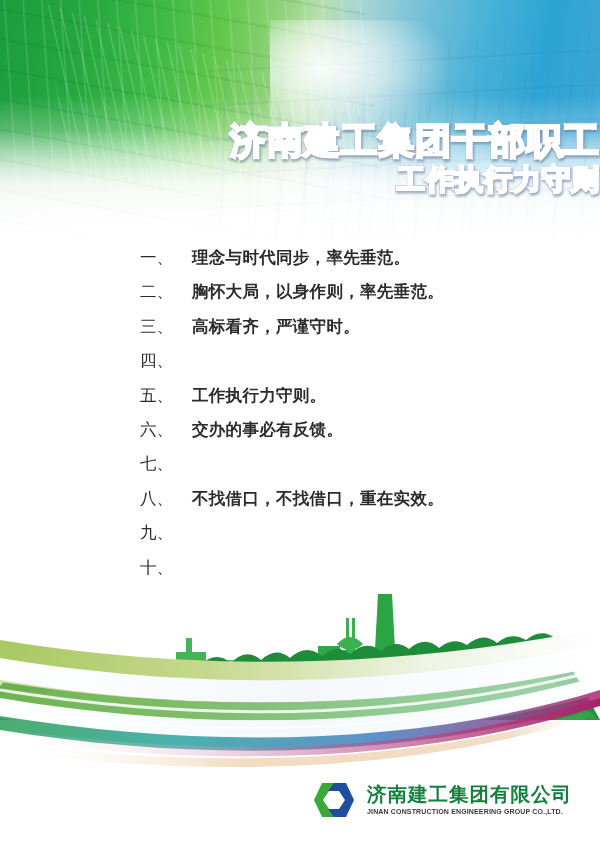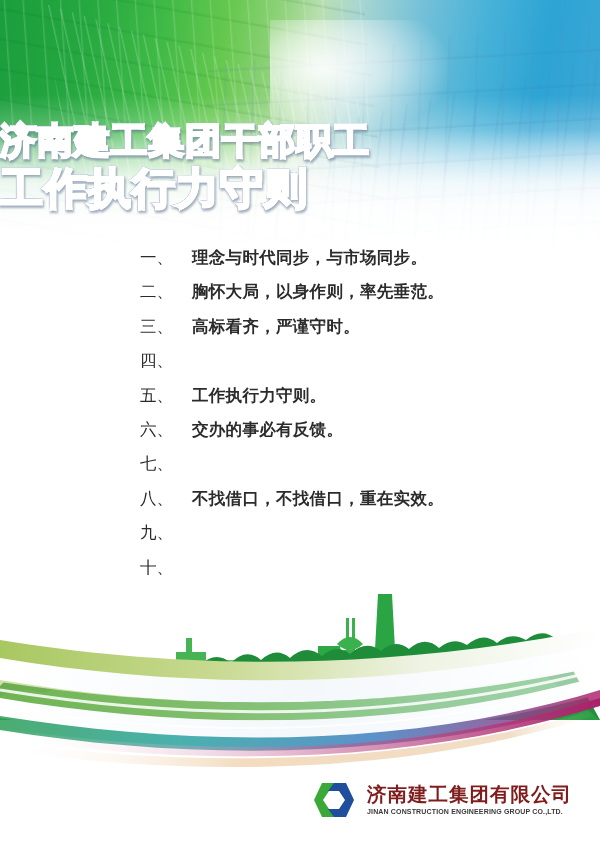--- a/index.html
+++ b/index.html
@@ -130,21 +130,21 @@
       rgba(255,255,255,0) 0%,
       rgba(255,255,255,0.75) 45%,
       rgba(255,255,255,1) 100%);
   }
 
   
   .title-block {
     position: absolute;
     left: 0; top: 122px;
     width: 600px;
-    text-align: left;
+    text-align: right;
     z-index: 5;
   }
   .title-line1, .title-line2 {
     font-family: "DejaVu Sans", "Liberation Sans", sans-serif;
     font-weight: bold;
     letter-spacing: 1px;
     line-height: 1.08;
     background-image: linear-gradient(to bottom,
       #5570c0 0%,
       #3a57ae 30%,
@@ -153,21 +153,21 @@
       #102663 100%);
     -webkit-background-clip: text;
     background-clip: text;
     color: transparent;
     -webkit-text-fill-color: transparent;
     paint-order: stroke fill;
     -webkit-text-stroke: 3px #ffffff;
     filter: drop-shadow(1px 2px 1px rgba(90,110,140,0.55));
   }
   .title-line1 { font-size: 36px; }
-  .title-line2 { font-size: 43px; margin-top: 4px; }
+  .title-line2 { font-size: 28px; margin-top: 4px; }
 
   
   .rules {
     position: absolute;
     left: 140px; top: 247px;
     width: 400px;
     z-index: 5;
   }
   .rule-row {
     display: flex;
@@ -215,21 +215,21 @@
   }
   .logo-mark {
     width: 46px; height: 40px;
     flex: 0 0 46px;
     margin-right: 10px;
   }
   .logo-text-wrap { text-align: left; }
   .logo-cn {
     font-size: 19.5px;
     font-weight: bold;
-    color: #7f1d1d;
+    color: #15803d;
     letter-spacing: 1px;
     line-height: 1.05;
     font-family: "DejaVu Sans", "Liberation Sans", sans-serif;
   }
   .logo-en {
     font-size: 7px;
     font-weight: bold;
     color: #3a3a3a;
     letter-spacing: 0.15px;
     margin-top: 3px;
@@ -252,21 +252,21 @@
   </div>
 
   <div class="title-block">
     <div class="title-line1">济南建工集团干部职工</div>
     <div class="title-line2">工作执行力守则</div>
   </div>
 
   <div class="rules">
     <div class="rule-row">
       <span class="rule-num">一、</span>
-      <span class="rule-text">理念与时代同步，与市场同步。</span>
+      <span class="rule-text">理念与时代同步，率先垂范。</span>
     </div>
     <div class="rule-row">
       <span class="rule-num">二、</span>
       <span class="rule-text">胸怀大局，以身作则，率先垂范。</span>
     </div>
     <div class="rule-row">
       <span class="rule-num">三、</span>
       <span class="rule-text">高标看齐，严谨守时。</span>
     </div>
     <div class="rule-row">

